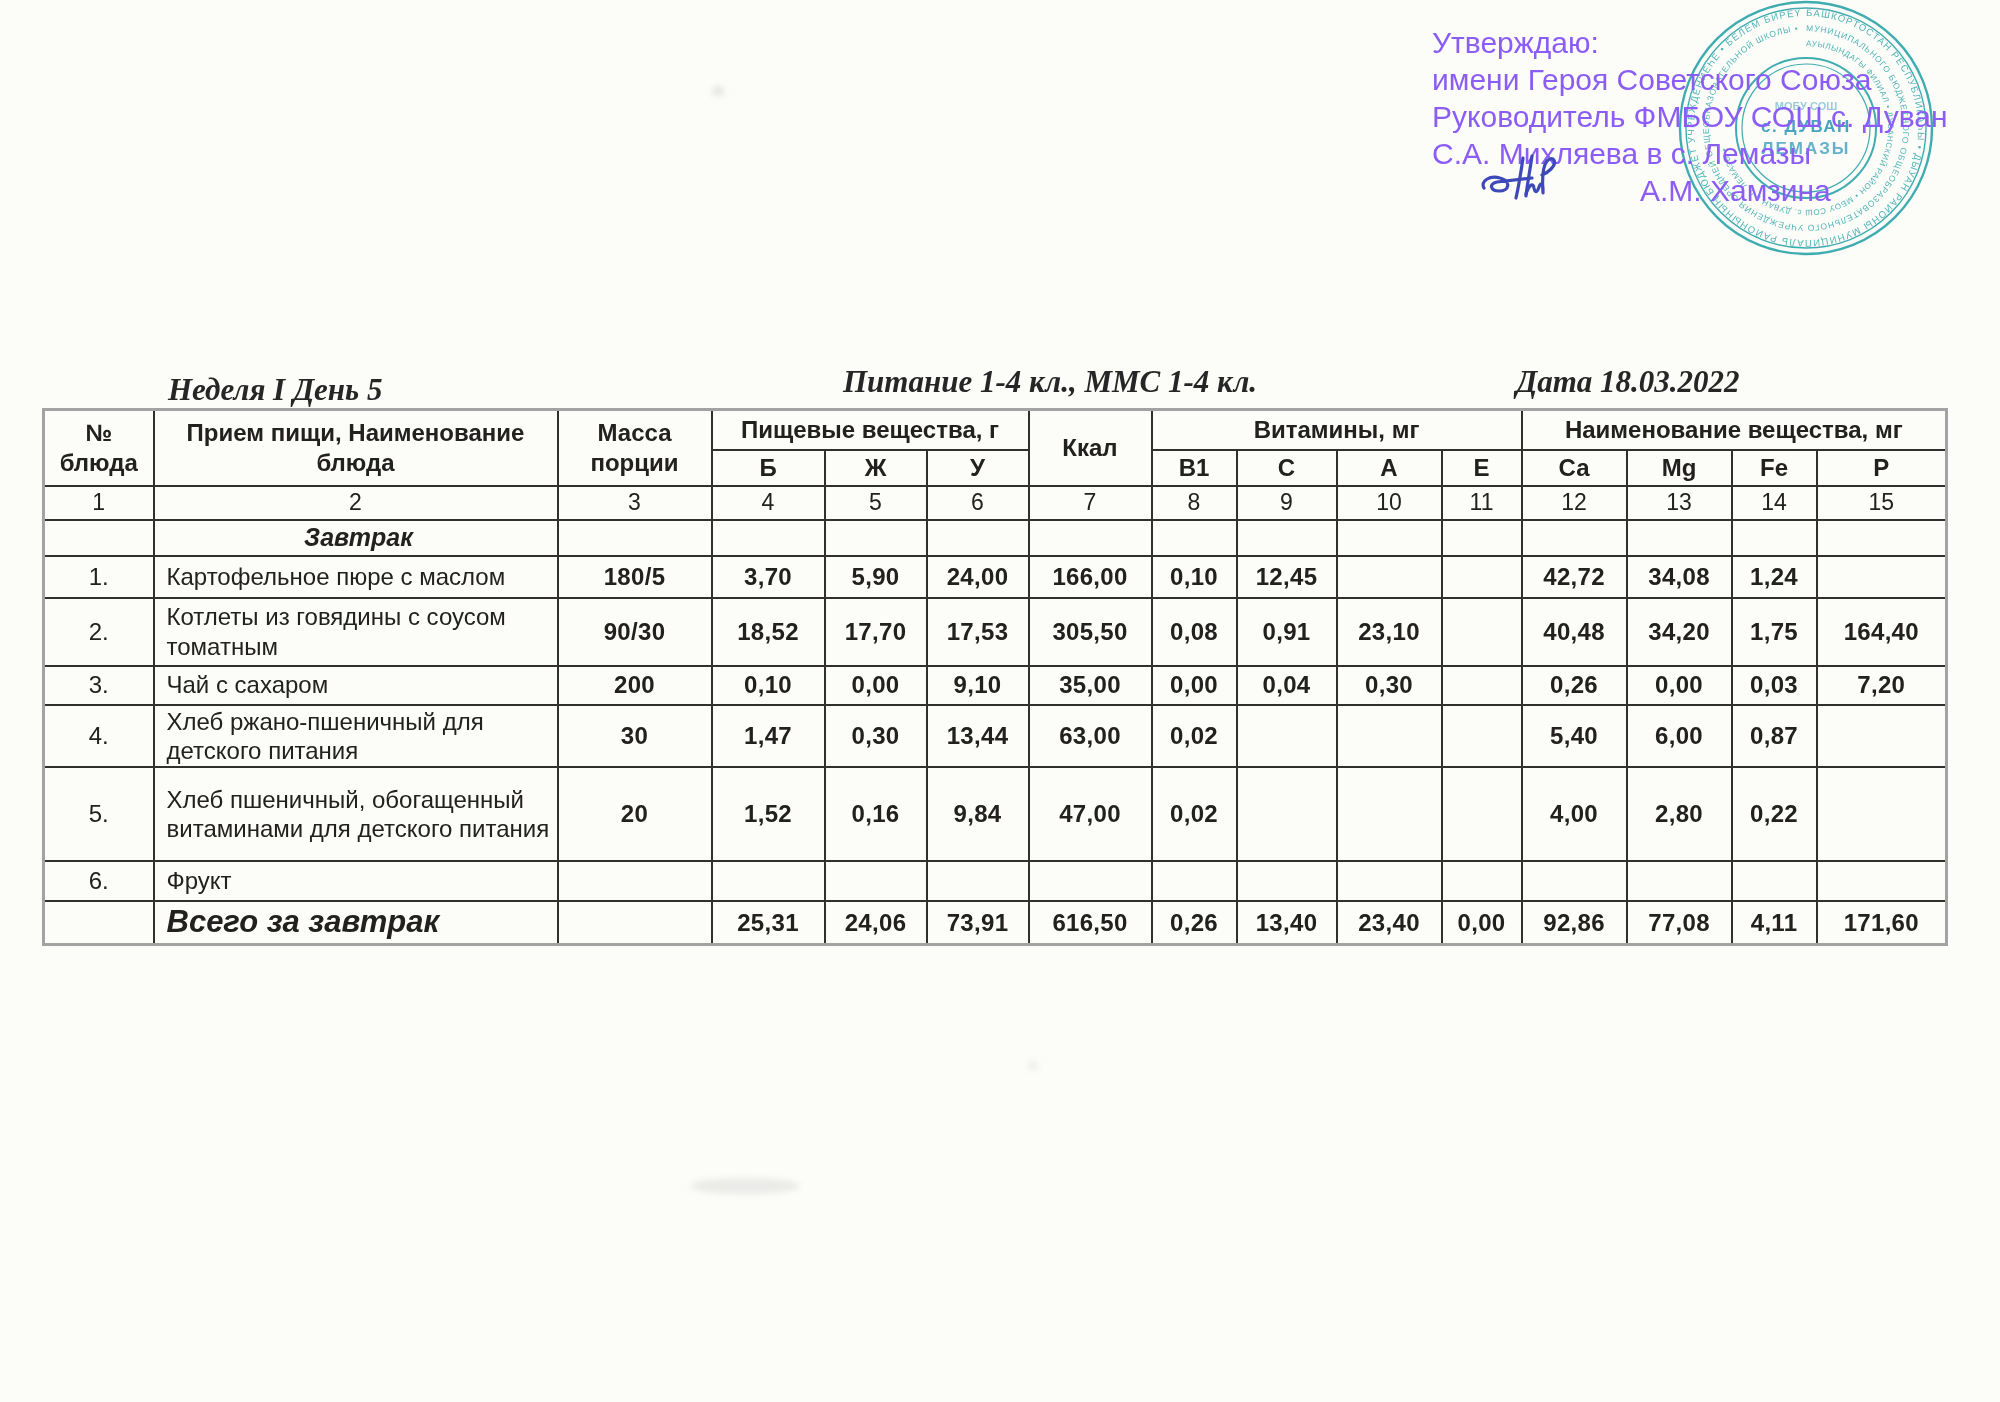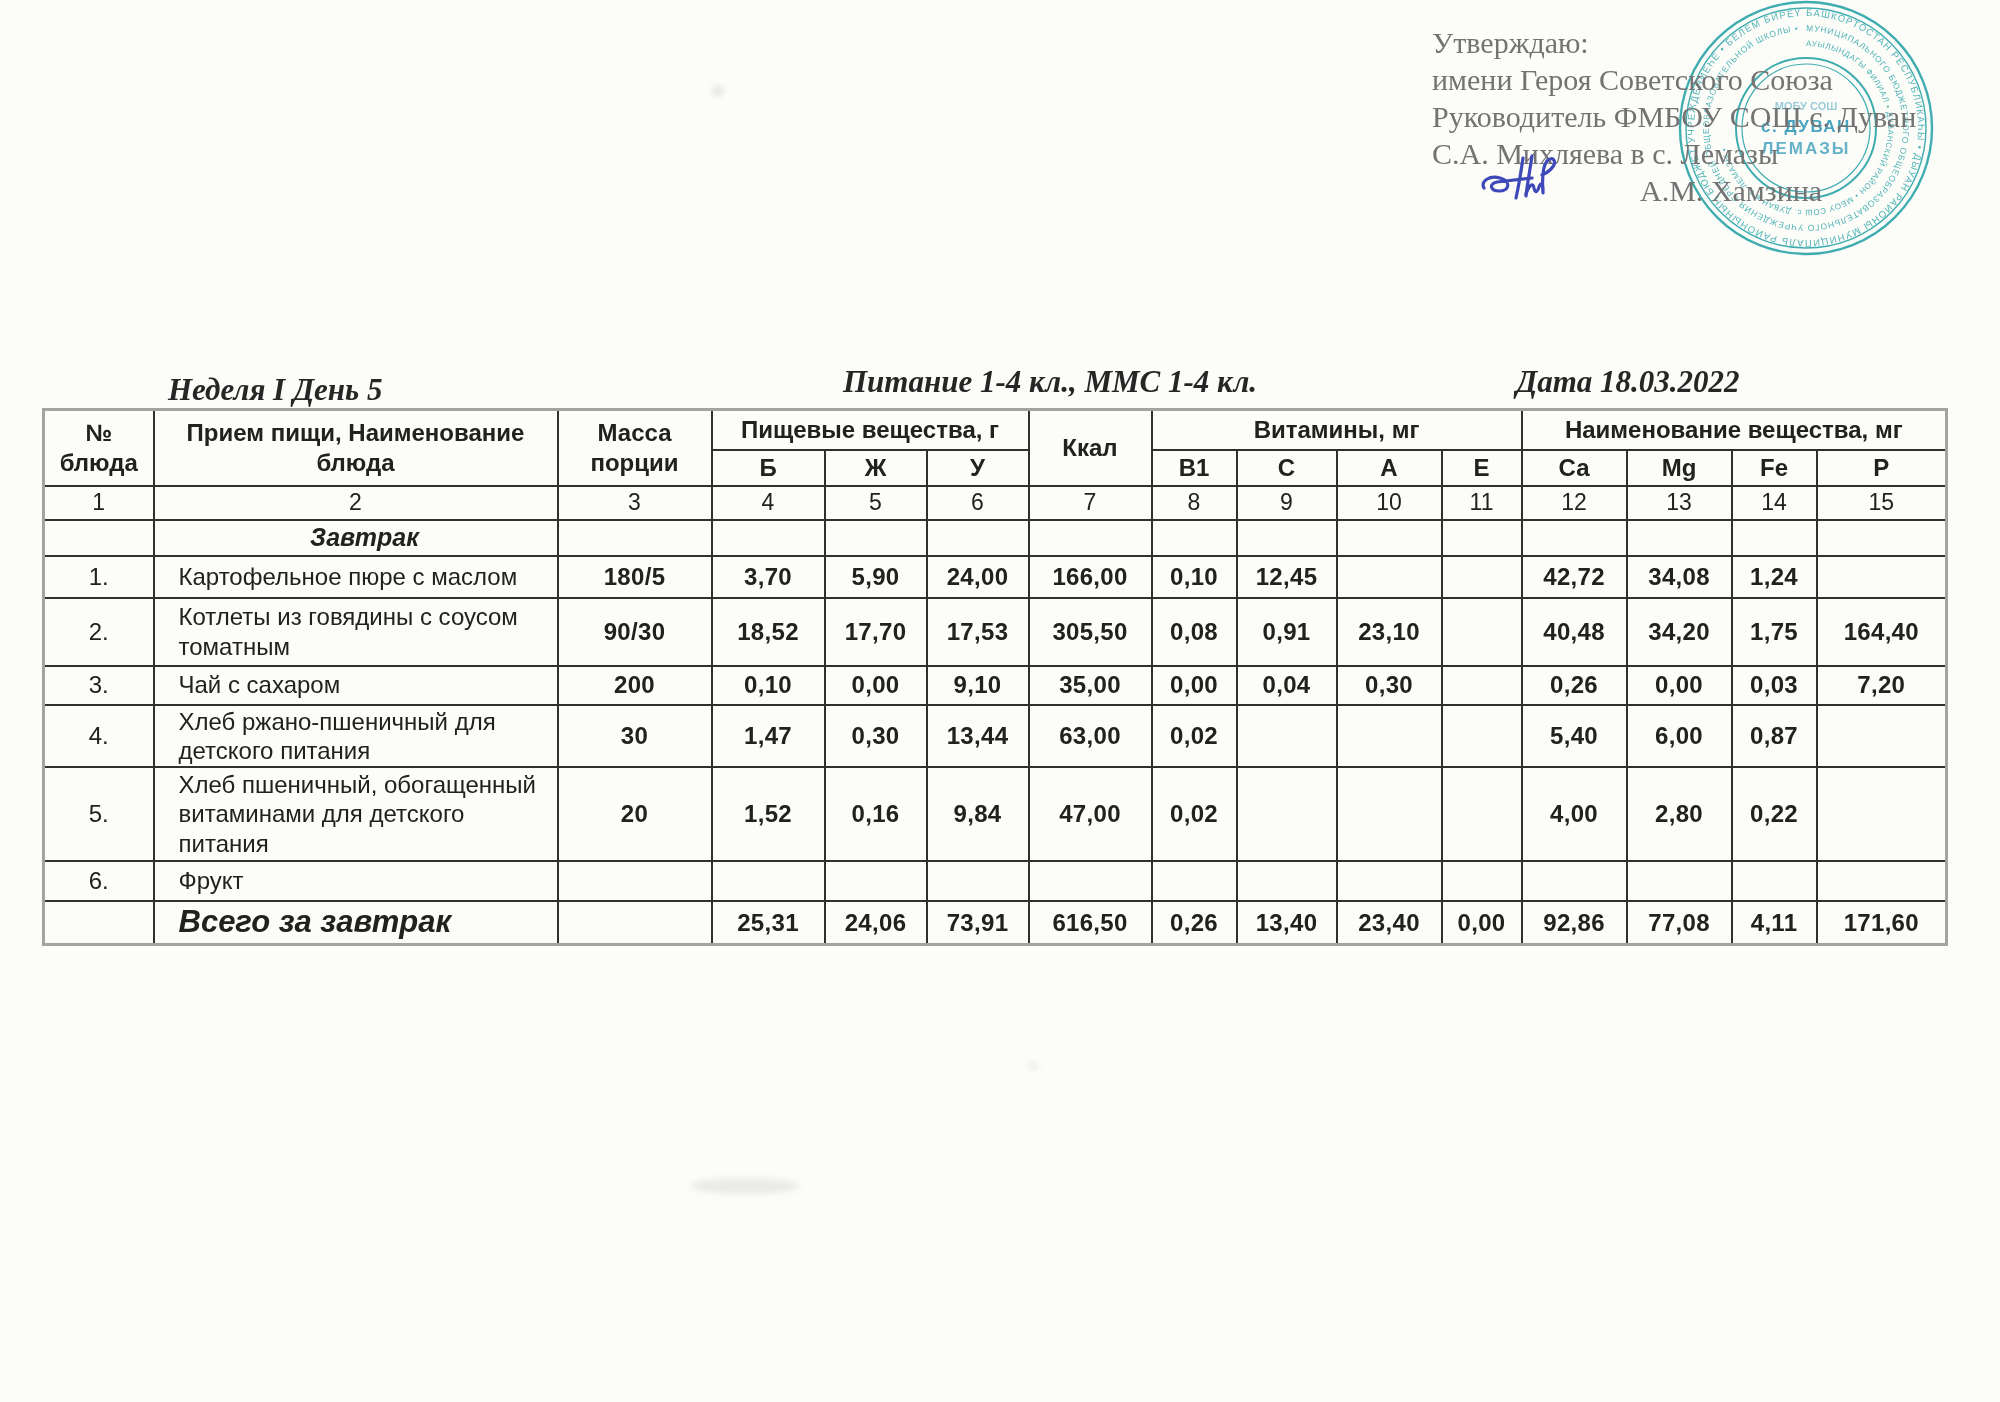--- a/index.html
+++ b/index.html
@@ -4,22 +4,22 @@
 <style>
   html,body{margin:0;padding:0;}
   body{
     width:2000px;height:1402px;position:relative;overflow:hidden;
     background:#fcfcf9;
     font-family:"Liberation Sans",sans-serif;color:#1f1f1f;
   }
   
   .approval{
     position:absolute;left:1432px;top:24px;z-index:3;
-    font-family:Liberation Serif, serif;font-size:30px;line-height:37px;
-    color:#737373;white-space:nowrap;
+    font-family:Liberation Sans, sans-serif;font-size:30px;line-height:37px;
+    color:#8b5cf6;white-space:nowrap;
   }
   .approval .signer-line{padding-left:208px;}
   
   .stamp{position:absolute;left:1676px;top:-2px;z-index:1;opacity:.92;}
   
   .signature{position:absolute;left:1478px;top:148px;z-index:4;}
   
   .titlebar{
     position:absolute;left:0;top:364px;width:2000px;z-index:2;
     font-family:"Liberation Serif",serif;font-style:italic;font-weight:700;
@@ -41,21 +41,21 @@
   table.menu th,table.menu td{
     padding:1px 6px;text-align:center;vertical-align:middle;
     overflow:hidden;line-height:1.22;
   }
   thead tr.group-row{height:40px;}
   thead tr.sub-row{height:36px;}
   thead tr.numbers-row{height:34px;}
   thead th{font-weight:700;font-size:24px;}
   thead tr.numbers-row th{font-weight:400;font-size:23px;}
   
-  tbody td:nth-child(2){text-align:left;padding-left:24px;}
+  tbody td:nth-child(2){text-align:left;padding-left:12px;}
   
   tbody tr.row-dish td:nth-child(n+3){font-weight:600;letter-spacing:.3px;}
   
   tbody tr.row-section td:nth-child(2){
     text-align:center;font-weight:700;font-style:italic;font-size:25px;
   }
   
   tbody tr.row-total td{font-weight:700;letter-spacing:.3px;}
   tbody tr.row-total td:nth-child(2){
     text-align:left;font-style:italic;font-size:31px;letter-spacing:0;

